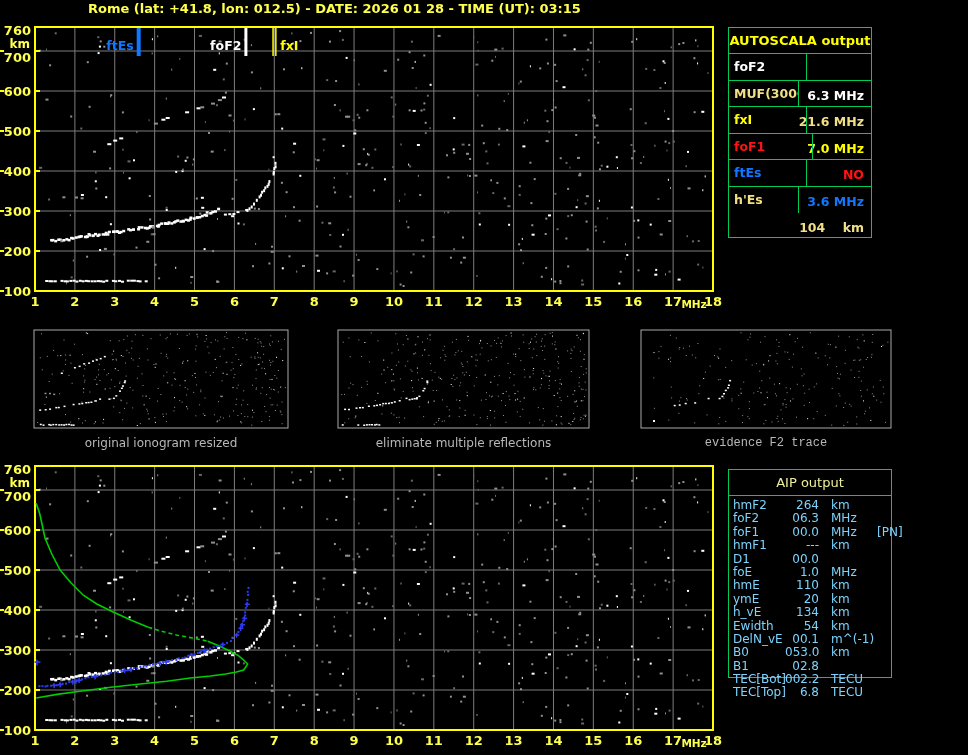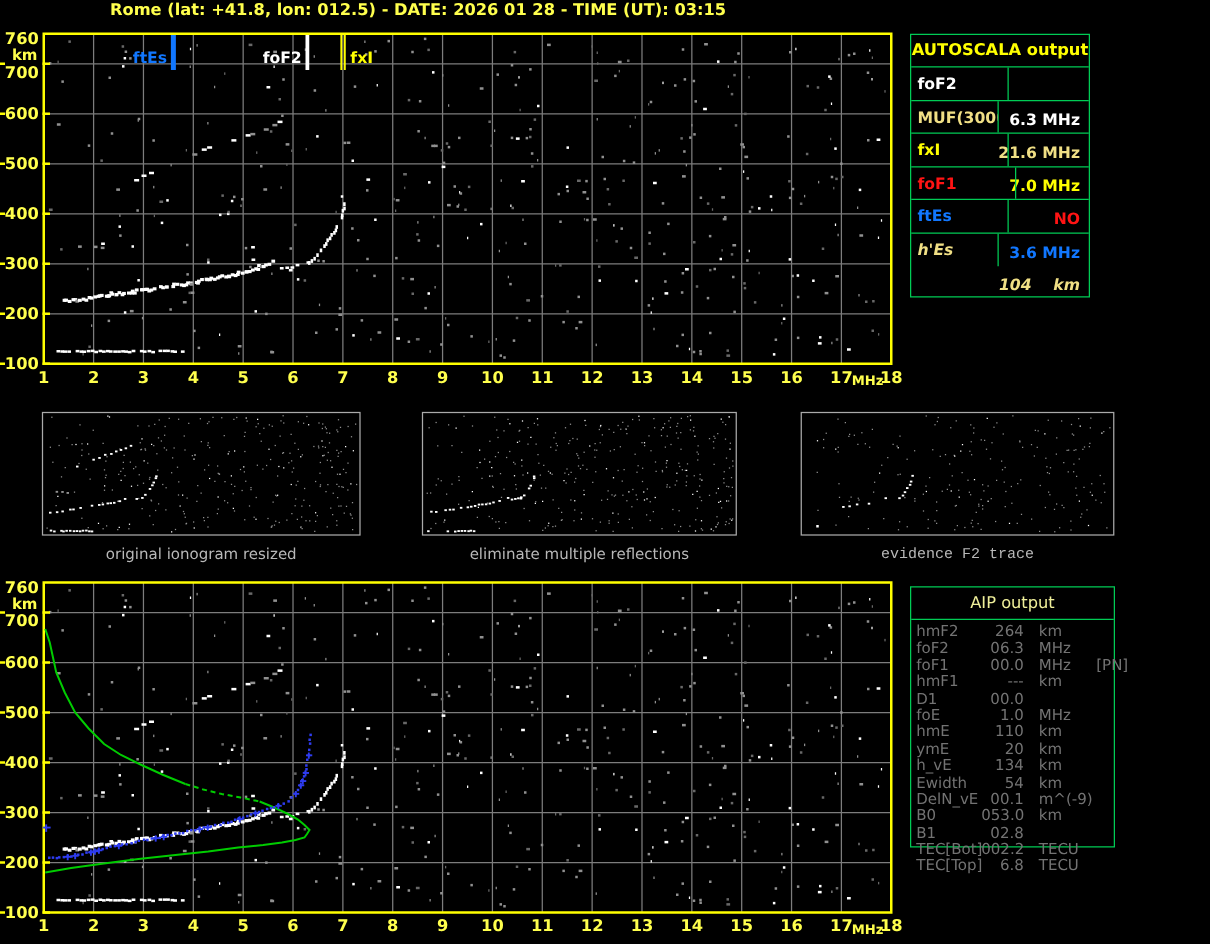--- a/index.html
+++ b/index.html
@@ -7,21 +7,21 @@
        font-family:"DejaVu Sans","Liberation Sans",sans-serif;}
   .abs{position:absolute;}
   .title{left:88px;top:1px;font-size:13px;font-weight:bold;white-space:pre;}
   #gfx{left:0;top:0;}
   .caption{top:436px;font-size:12px;text-align:center;}
   
   .as-box{left:728px;top:27px;width:144px;height:211px;border:1px solid;box-sizing:border-box;}
   .as-header{height:25px;border-bottom:1px solid;display:flex;align-items:center;justify-content:center;
              font-weight:bold;font-size:13px;}
   .as-row{display:flex;height:26.5px;border-bottom:1px solid;box-sizing:border-box;}
-  .as-row:last-child{border-bottom:none;font-style:italic;}
+  .as-row:last-child{border-bottom:none;}
   .as-label{width:84px;border-right:1px solid;box-sizing:border-box;display:flex;align-items:center;
             padding-left:5px;font-weight:bold;font-size:12.5px;overflow:hidden;white-space:pre;}
   .as-value{flex:1;display:flex;align-items:center;justify-content:flex-end;padding-right:7px;
             font-weight:bold;font-size:12.5px;white-space:pre;margin-top:41px;}
   
   .aip-box{left:728px;top:469px;width:164px;height:209px;border:1px solid;box-sizing:border-box;}
   .aip-header{height:25px;border-bottom:1px solid;display:flex;align-items:center;justify-content:center;
               font-size:13px;}
   #aip-rows{left:733px;top:499px;width:232px;font-size:12px;line-height:13.4px;}
   .aip-row{display:flex;height:13.4px;white-space:pre;}
@@ -2468,29 +2468,29 @@
     </div>
 </div>
 
 <div class="abs caption" id="cap0" style="left: 34px; width: 254px; color: rgb(184, 184, 184);">original ionogram resized</div>
 <div class="abs caption" id="cap1" style="left: 338px; width: 251px; color: rgb(184, 184, 184);">eliminate multiple reflections</div>
 <div class="abs caption" id="cap2" style="left: 641px; width: 250px; color: rgb(184, 184, 184); font-family: Liberation Mono, monospace;">evidence F2 trace</div>
 
 <div class="abs aip-box" id="aip-box" style="border-color: rgb(0, 204, 85);">
   <div class="aip-header" id="aip-header" style="border-color: rgb(0, 204, 85); color: rgb(239, 239, 154);">AIP output</div>
 </div>
-<div class="abs" id="aip-rows" style="color: #737373;">
+<div class="abs" id="aip-rows" style="color: #7dd3fc;">
     <div class="aip-row"><span class="aip-label">hmF2</span><span class="aip-value">264</span><span class="aip-unit">km</span><span class="aip-extra"></span></div>
     <div class="aip-row"><span class="aip-label">foF2</span><span class="aip-value">06.3</span><span class="aip-unit">MHz</span><span class="aip-extra"></span></div>
     <div class="aip-row"><span class="aip-label">foF1</span><span class="aip-value">00.0</span><span class="aip-unit">MHz</span><span class="aip-extra">[PN]</span></div>
     <div class="aip-row"><span class="aip-label">hmF1</span><span class="aip-value">---</span><span class="aip-unit">km</span><span class="aip-extra"></span></div>
     <div class="aip-row"><span class="aip-label">D1</span><span class="aip-value">00.0</span><span class="aip-unit"></span><span class="aip-extra"></span></div>
     <div class="aip-row"><span class="aip-label">foE</span><span class="aip-value">1.0</span><span class="aip-unit">MHz</span><span class="aip-extra"></span></div>
     <div class="aip-row"><span class="aip-label">hmE</span><span class="aip-value">110</span><span class="aip-unit">km</span><span class="aip-extra"></span></div>
     <div class="aip-row"><span class="aip-label">ymE</span><span class="aip-value">20</span><span class="aip-unit">km</span><span class="aip-extra"></span></div>
     <div class="aip-row"><span class="aip-label">h_vE</span><span class="aip-value">134</span><span class="aip-unit">km</span><span class="aip-extra"></span></div>
     <div class="aip-row"><span class="aip-label">Ewidth</span><span class="aip-value">54</span><span class="aip-unit">km</span><span class="aip-extra"></span></div>
-    <div class="aip-row"><span class="aip-label">DelN_vE</span><span class="aip-value">00.1</span><span class="aip-unit">m^(-9)</span><span class="aip-extra"></span></div>
+    <div class="aip-row"><span class="aip-label">DelN_vE</span><span class="aip-value">00.1</span><span class="aip-unit">m^(-1)</span><span class="aip-extra"></span></div>
     <div class="aip-row"><span class="aip-label">B0</span><span class="aip-value">053.0</span><span class="aip-unit">km</span><span class="aip-extra"></span></div>
     <div class="aip-row"><span class="aip-label">B1</span><span class="aip-value">02.8</span><span class="aip-unit"></span><span class="aip-extra"></span></div>
     <div class="aip-row"><span class="aip-label">TEC[Bot]</span><span class="aip-value">002.2</span><span class="aip-unit">TECU</span><span class="aip-extra"></span></div>
     <div class="aip-row"><span class="aip-label">TEC[Top]</span><span class="aip-value">6.8</span><span class="aip-unit">TECU</span><span class="aip-extra"></span></div>
   </div>
 
 </body></html>

